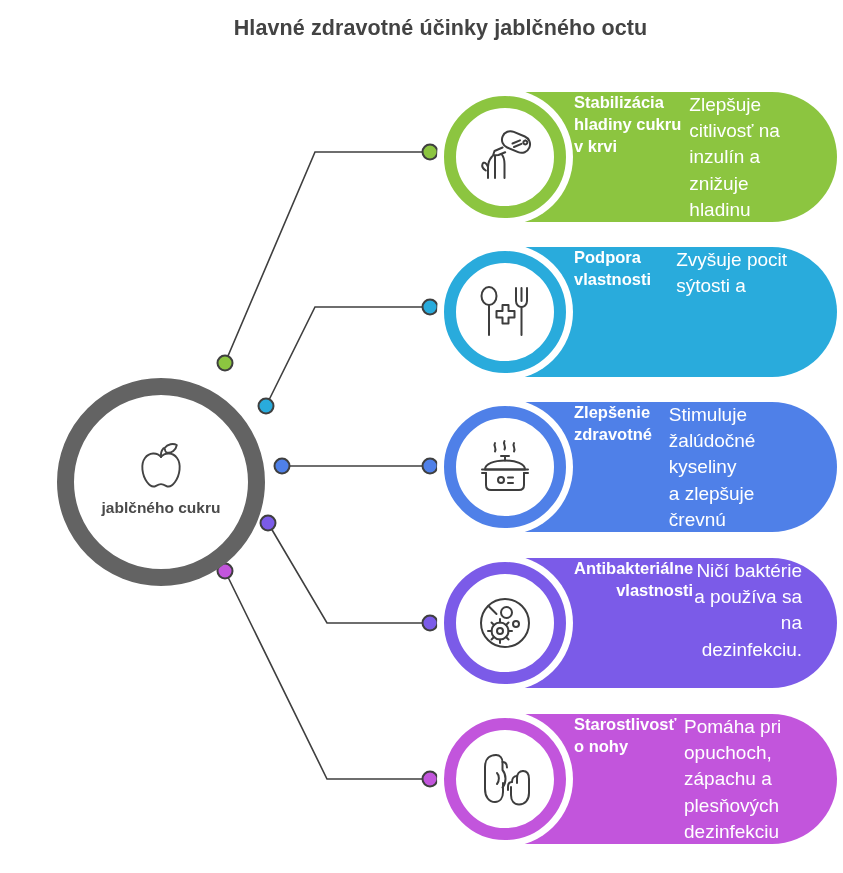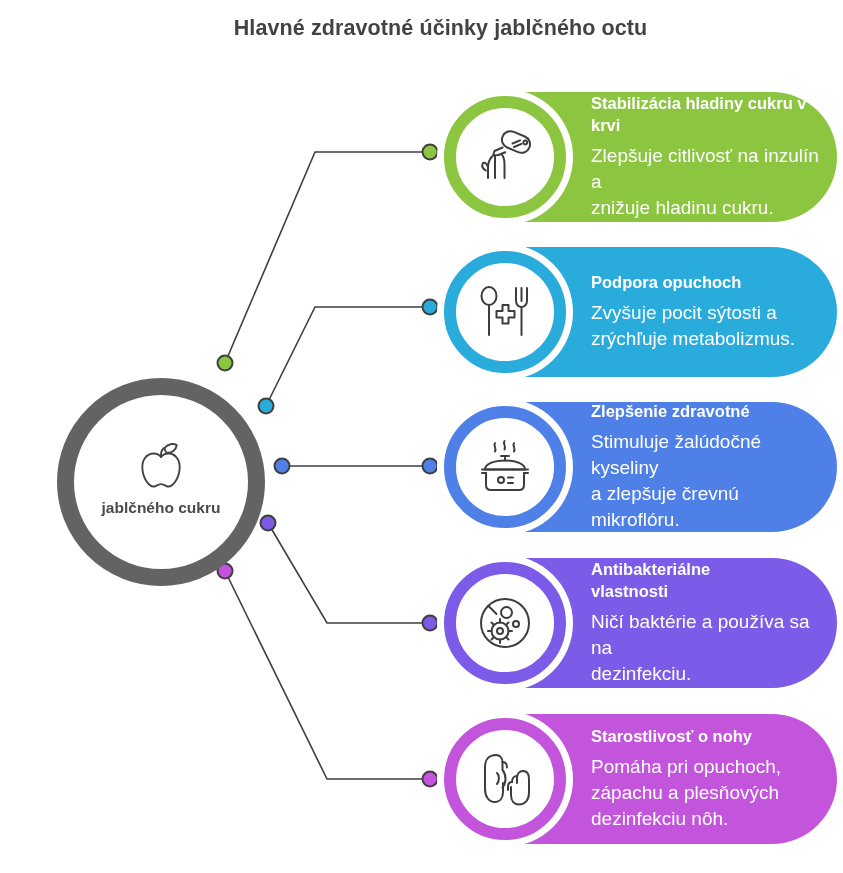--- a/index.html
+++ b/index.html
@@ -79,25 +79,25 @@
   
   .card {
     position: absolute;
     height: 130px;
     border-radius: 65px;
     box-sizing: border-box;
     display: block;
   }
   .card-text {
     position: absolute;
-    left: 142px;
+    left: 125px;
     top: 0;
     height: 130px;
     display: flex;
-    flex-direction: column;
+    flex-direction: row;
     justify-content: center;
   }
   .card-title {
     color: #ffffff;
     font-size: 16.5px;
     font-weight: bold;
     line-height: 1.33;
     margin: 0 0 6px 0;
   }
   .card-desc {
@@ -243,24 +243,23 @@
             <path d="M14 22 L14 52"></path>
             <path d="M41 5 L41 18 C41 22, 44 24, 46.5 24 L46.5 52"></path>
             <path d="M46.5 5 L46.5 18"></path>
             <path d="M52 5 L52 18 C52 22, 49 24, 46.5 24"></path>
             <path d="M27.5 22 L33.5 22 L33.5 28 L39.5 28 L39.5 34.5 L33.5 34.5 L33.5 40.5 L27.5 40.5 L27.5 34.5 L21.5 34.5 L21.5 28 L27.5 28 Z"></path>
           </g>
         </svg>
       </span>
     </div>
     <div class="card-text" style="width:230px;">
-      <div class="card-title">Podpora opuchoch</div>
+      <div class="card-title">Podpora vlastnosti</div>
       <div class="card-desc">
         <div>Zvyšuje pocit sýtosti a</div>
-        <div>zrýchľuje metabolizmus.</div>
       </div>
     </div>
   </div>
 
   <div class="card" style="left:430px; top:402px; width:388px; background:#4F80E8;">
     <div class="bubble-gap"></div>
     <div class="icon-bubble" style="color:#4F80E8;">
       <span class="ring"></span>
       <span class="glyph">
         <svg width="62" height="56" viewBox="0 0 62 56">
@@ -284,21 +283,21 @@
     </div>
     <div class="card-text" style="width:240px;">
       <div class="card-title">Zlepšenie zdravotné</div>
       <div class="card-desc">
         <div>Stimuluje žalúdočné kyseliny</div>
         <div>a zlepšuje črevnú mikroflóru.</div>
       </div>
     </div>
   </div>
 
-  <div class="card" style="left:430px; top:558px; width:388px; background:#7B5BE8;">
+  <div class="card" style="left:430px; top:558px; width:388px; background:#7B5BE8;text-align:right;">
     <div class="bubble-gap"></div>
     <div class="icon-bubble" style="color:#7B5BE8;">
       <span class="ring"></span>
       <span class="glyph">
         <svg width="58" height="58" viewBox="0 0 58 58">
           <g fill="none" stroke="#3d3d3d" stroke-width="2" stroke-linecap="round" stroke-linejoin="round">
             <circle cx="29" cy="29" r="24"></circle>
             <path d="M12.5 12 L20.5 20"></path>
             <circle cx="30.5" cy="18.5" r="5.5"></circle>
             <circle cx="40" cy="30" r="3"></circle>

